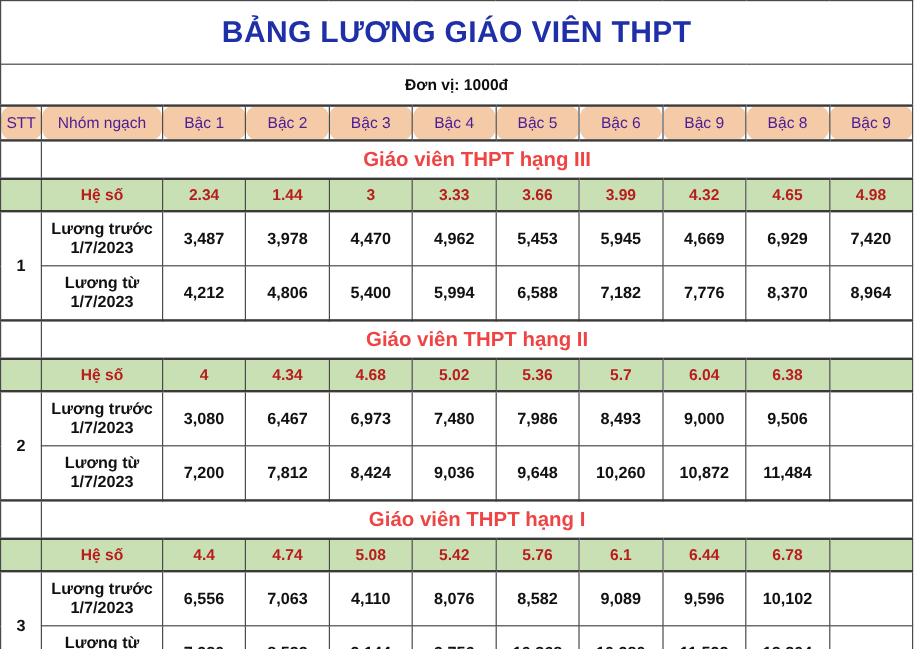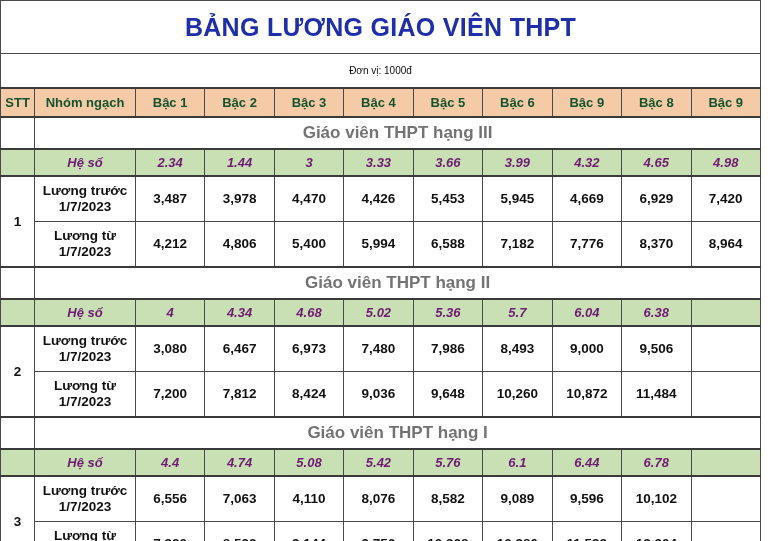--- a/index.html
+++ b/index.html
@@ -56,56 +56,56 @@
     white-space:nowrap;
   }
   
   td.unit-cell{
     height:33px;
     background:#ffffff;
     text-align:right;
     padding-right:10px;
   }
   .unit-text{
-    font-size:10px;
-    font-weight:normal;
+    font-size:13px;
+    font-weight:bold;
     color:#0d0d0d;
     white-space:nowrap;
   }
   
   tr.head td{
     background:#f5cba7;
     height:27px;
     font-size:13px;
-    font-weight:bold;
-    color:#14532d;
+    font-weight:normal;
+    color:#4c1d95;
+    border-radius:10px;
   }
   td.head-stt{font-size:10.5px;}
 
   
   tr.section-band td{
     height:30px;
     background:#ffffff;
   }
   .section-title{
     font-size:17px;
     font-weight:bold;
-    color:#737373;
+    color:#ef4444;
     text-align:center;
     line-height:28px;
     white-space:nowrap;
   }
   
   tr.coef td{
     background:#c9e0b4;
     height:25px;
     font-size:13px;
     font-weight:bold;
-    color:#701a75;
-    font-style:italic;
+    color:#b91c1c;
   }
   tr.coef td.empty-coef{background:#c9e0b4;}
 
   
   tr.data td{
     height:44px;
     background:#ffffff;
     font-size:13.5px;
     font-weight:bold;
     color:#111111;
@@ -189,21 +189,21 @@
           <td>4.32</td>
           <td>4.65</td>
           <td>4.98</td>
         </tr>
         <tr class="data">
           <td class="sttnum" rowspan="2">1</td>
           <td class="rowlabel">Lương trước<br>1/7/2023</td>
           <td>3,487</td>
           <td>3,978</td>
           <td>4,470</td>
-          <td>4,426</td>
+          <td>4,962</td>
           <td>5,453</td>
           <td>5,945</td>
           <td>4,669</td>
           <td>6,929</td>
           <td>7,420</td>
         </tr>
         <tr class="data">
           <td class="rowlabel">Lương từ<br>1/7/2023</td>
           <td>4,212</td>
           <td>4,806</td>

